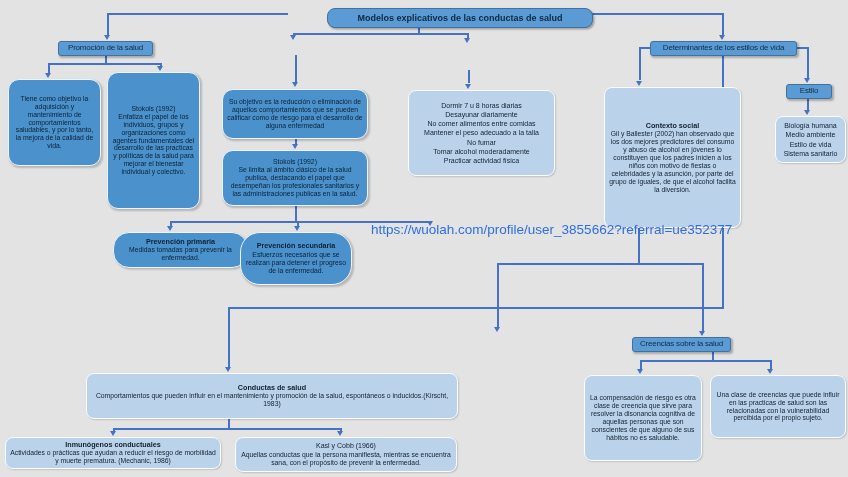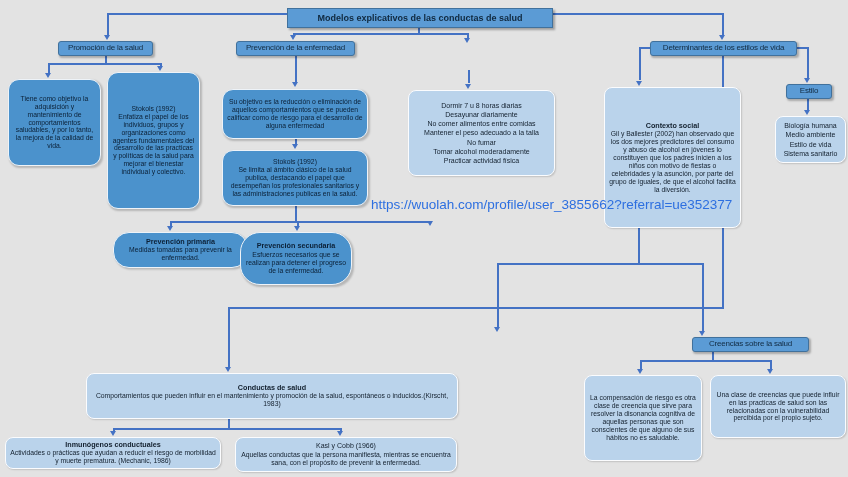--- a/index.html
+++ b/index.html
@@ -22,25 +22,25 @@
         display:flex;flex-direction:column;align-items:center;justify-content:center;
         padding:3px 4px;box-shadow:1px 1px 1.5px rgba(0,0,0,.15);}
   .t{display:block;font-weight:bold;font-size:7.2px;}
   .tn{display:block;font-size:7px;}
   .b{display:block;}
   .pre{white-space:pre-line;}
   .ln{position:absolute;background:#4472c4;}
   .ar{position:absolute;width:0;height:0;border-left:3.5px solid transparent;
       border-right:3.5px solid transparent;border-top:5px solid #4472c4;}
   .url{position:absolute;color:#2d6fe0;font-size:13.5px;white-space:nowrap;
-       text-decoration:none;font-family:"Liberation Sans",sans-serif;}
-  .title-node{background:#5b9bd5;border:1.8px solid #41719c;border-radius:0;
+       text-decoration:none;font-family:"Liberation Sans",sans-serif;margin-top:25px;}
+  .title-node{background:#5b9bd5;border:1.8px solid #41719c;border-radius:8px;
        color:#10293f;font-weight:bold;font-size:9px;
        display:flex;align-items:center;justify-content:center;text-align:center;
-       box-shadow:1.5px 1.5px 2px rgba(0,0,0,.3);}
+       box-shadow:1.5px 1.5px 2px rgba(0,0,0,.3);margin-left:40px;}
 </style>
 </head>
 <body>
 
 <div id="canvas">
 
   <div class="ln" style="left:107px;top:13px;width:181px;height:1.5px"></div>
   <div class="ln" style="left:107px;top:13px;width:1.5px;height:23px"></div>
   <div class="ar" style="left:104px;top:35px"></div>
   <div class="ln" style="left:553px;top:13px;width:170px;height:1.5px"></div>
@@ -110,21 +110,20 @@
   <div class="ln" style="left:340px;top:428px;width:1.5px;height:4px"></div>
   <div class="ar" style="left:337px;top:431px"></div>
 
   <div class="abs title-node" style="left:287px;top:8px;width:266px;height:20px">Modelos explicativos de las conductas de salud</div>
 
   <div class="abs hdr" style="left:58px;top:41px;width:95px;height:15px">Promoción de la salud</div>
   <div class="abs node" style="left:8px;top:79px;width:93px;height:87px">Tiene como objetivo la adquisición y mantenimiento de comportamientos saludables, y por lo tanto, la mejora de la calidad de vida.</div>
   <div class="abs node pre" style="left:107px;top:72px;width:93px;height:137px">Stokols (1992)
 Enfatiza el papel de los individuos, grupos y organizaciones como agentes fundamentales del desarrollo de las practicas y políticas de la salud para mejorar el bienestar individual y colectivo.</div>
 
-  <div class="abs hdr" style="left:236px;top:41px;width:119px;height:15px">Prevención de la enfermedad</div>
   <div class="abs node" style="left:222px;top:89px;width:146px;height:50px">Su objetivo es la reducción o eliminación de aquellos comportamientos que se pueden calificar como de riesgo para el desarrollo de alguna enfermedad</div>
   <div class="abs node pre" style="left:222px;top:150px;width:146px;height:56px">Stokols (1992)
 Se limita al ámbito clásico de la salud publica, destacando el papel que desempeñan los profesionales sanitarios y las administraciones publicas en la salud.</div>
 
   <div class="abs node" style="left:113px;top:232px;width:135px;height:36px;border-radius:16px">
     <span class="t">Prevención primaria</span>
     <span class="b">Medidas tomadas para prevenir la enfermedad.</span>
   </div>
   <div class="abs node" style="left:240px;top:232px;width:112px;height:53px;border-radius:20px">
     <span class="t">Prevención secundaria</span>
@@ -146,21 +145,21 @@
   </div>
   <div class="abs hdr" style="left:786px;top:84px;width:46px;height:15px">Estilo</div>
   <div class="abs lite pre" style="left:775px;top:116px;width:71px;height:47px;font-size:7px;line-height:1.3">Biología humana
 Medio ambiente
 Estilo de vida
 Sistema sanitario</div>
 
   <a class="url" style="left:371px;top:197px" href="#">https://wuolah.com/profile/user_3855662?referral=ue352377</a>
 
 
-  <div class="abs hdr" style="left:692px;top:337px;width:117px;height:15px">Creencias sobre la salud</div>
+  <div class="abs hdr" style="left:632px;top:337px;width:99px;height:15px">Creencias sobre la salud</div>
   <div class="abs lite" style="left:584px;top:375px;width:118px;height:86px">La compensación de riesgo es otra clase de creencia que sirve para resolver la disonancia cognitiva de aquellas personas que son conscientes de que alguno de sus hábitos no es saludable.</div>
   <div class="abs lite" style="left:710px;top:375px;width:136px;height:63px">Una clase de creencias que puede influir en las practicas de salud son las relacionadas con la vulnerabilidad percibida por el propio sujeto.</div>
 
   <div class="abs lite" style="left:86px;top:373px;width:372px;height:46px">
     <span class="t">Conductas de salud</span>
     <span class="b">Comportamientos que pueden influir en el mantenimiento y promoción de la salud, espontáneos o inducidos.(Kirscht, 1983)</span>
   </div>
   <div class="abs lite" style="left:5px;top:437px;width:216px;height:32px">
     <span class="t">Inmunógenos conductuales</span>
     <span class="b">Actividades o prácticas que ayudan a reducir el riesgo de morbilidad y muerte prematura. (Mechanic, 1986)</span>

